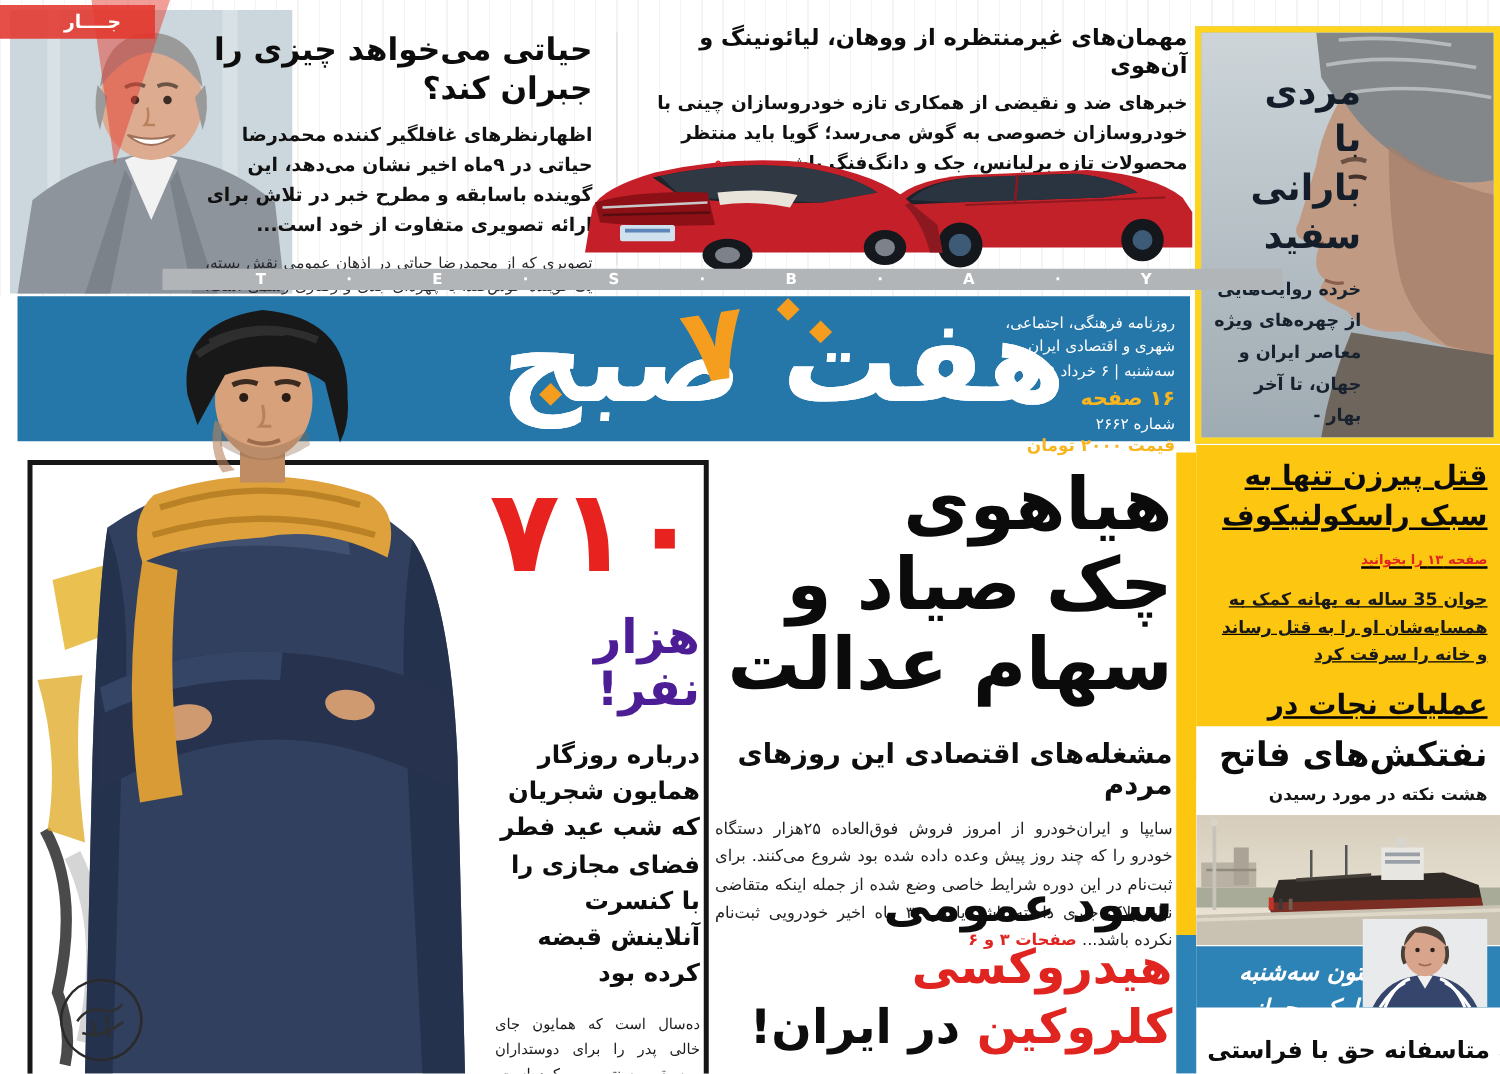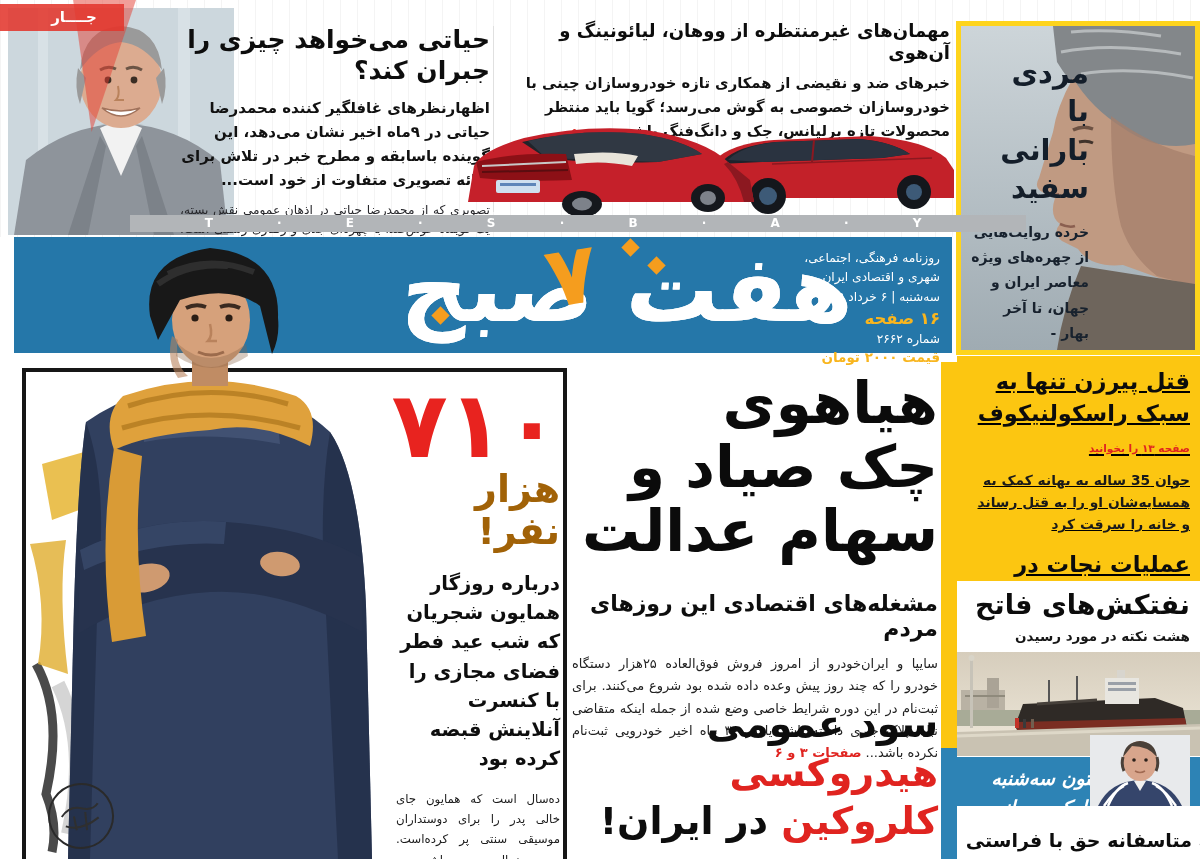--- a/index.html
+++ b/index.html
@@ -41,21 +41,21 @@
   #pub-info{color:#ffffff;direction:rtl;text-align:right;}
   #pub-info .tag{font-size:12.2px;line-height:1.55;}
   #pub-info .date{font-size:12.2px;margin-top:3px;}
   #pub-info .pages{font-size:16.5px;font-weight:bold;color:#f8b51e;margin-top:5px;}
   #pub-info .issue{font-size:12.2px;margin-top:4px;}
   #pub-info .price{font-size:13.5px;font-weight:bold;color:#f8b51e;margin-top:3px;}
 
   
   #illus-box{border:4px solid #161616;background:#ffffff;box-sizing:border-box;}
   #shaj-col .num{font-size:92px;font-weight:bold;color:#e8231f;line-height:0.95;}
-  #shaj-col .numlabel{font-size:38px;font-weight:bold;color:#a16207;line-height:1.1;margin-top:0;}
+  #shaj-col .numlabel{font-size:38px;font-weight:bold;color:#4c1d95;line-height:1.1;margin-top:20px;}
   #shaj-col .shlead{font-size:19.5px;font-weight:bold;color:#0e0e0e;line-height:1.5;margin-top:16px;}
   #shaj-col .shbody{font-size:11.8px;color:#1c1c1c;line-height:1.72;margin-top:15px;}
   #signature{border:2.5px solid #2a2a2a;border-radius:50%;transform:rotate(-12deg);}
 
   
   #main-story .mh{font-size:58px;font-weight:bold;color:#0b0b0b;line-height:1.1;}
   #main-story .msub{font-size:22px;font-weight:bold;color:#0e0e0e;margin-top:28px;}
   #main-story .mbody{font-size:13px;color:#222;line-height:1.7;margin-top:12px;}
 
   
@@ -104,21 +104,21 @@
       <circle cx="100" cy="72" r="3.4" fill="#3a2d24"></circle>
         <circle cx="126" cy="72" r="3.4" fill="#3a2d24"></circle>
       <path d="M110,78 Q112,88 108,92 L116,92" stroke="#b9825c" stroke-width="2" fill="none"></path>
       <path d="M94,100 Q113,116 132,100 Q113,106 94,100 Z" fill="#ffffff" stroke="#a0715a" stroke-width="1.5"></path>
     </svg>
   </div>
 
   <div id="jaaar-wedge" class="abs" style="left:62px;top:0;width:74px;height:132px;z-index:29;"></div>
   <div id="jaaar" class="abs" style="left:0;top:4px;width:100px;height:27px;z-index:30;padding-left:24px;">جــــار</div>
 
-  <div id="hayati-art" class="abs rtl" style="left:180px;top:24px;width:310px;">
+  <div id="hayati-art" class="abs rtl" style="left:164px;top:24px;width:310px;">
     <div class="hl">حیاتی می‌خواهد چیزی را جبران کند؟</div>
     <div class="lead">اظهارنظرهای غافلگیر کننده محمدرضا حیاتی در ۹ماه اخیر نشان می‌دهد، این گوینده باسابقه و مطرح خبر در تلاش برای ارائه تصویری متفاوت از خود است...</div>
     <div class="body just"><span>تصویری که از محمدرضا حیاتی در اذهان عمومی نقش بسته، یک گوینده خوش‌صدا با چهره‌ای جدی و رفتاری رسمی است. او را بیش از سه‌دهه است با همین مختصات در قاب تلویزیون دیده‌ایم و به همین خاطر مثلا وقتی مقابل رامبد جوان در «خندوانه» قرار می‌گیرد، توقع بذله نداریم! از آن‌سو، حیاتی به خبرهایی سنجاق شده است... </span><span class="pageref">صفحه ۹ .</span></div>
   </div>
 
   <div class="abs vrule" style="left:493px;top:26px;height:186px;"></div>
 
   <div id="cars-art" class="abs rtl" style="left:500px;top:20px;width:450px;">
     <div class="hl">مهمان‌های غیرمنتظره از ووهان، لیائونینگ و آن‌هوی</div>
     <div class="lead"><span>خبرهای ضد و نقیضی از همکاری تازه خودروسازان چینی با خودروسازان خصوصی به گوش می‌رسد؛ گویا باید منتظر محصولات تازه برلیانس، جک و دانگ‌فنگ باشیم </span><span class="pageref rc-ref">صفحه۵ .</span></div>

